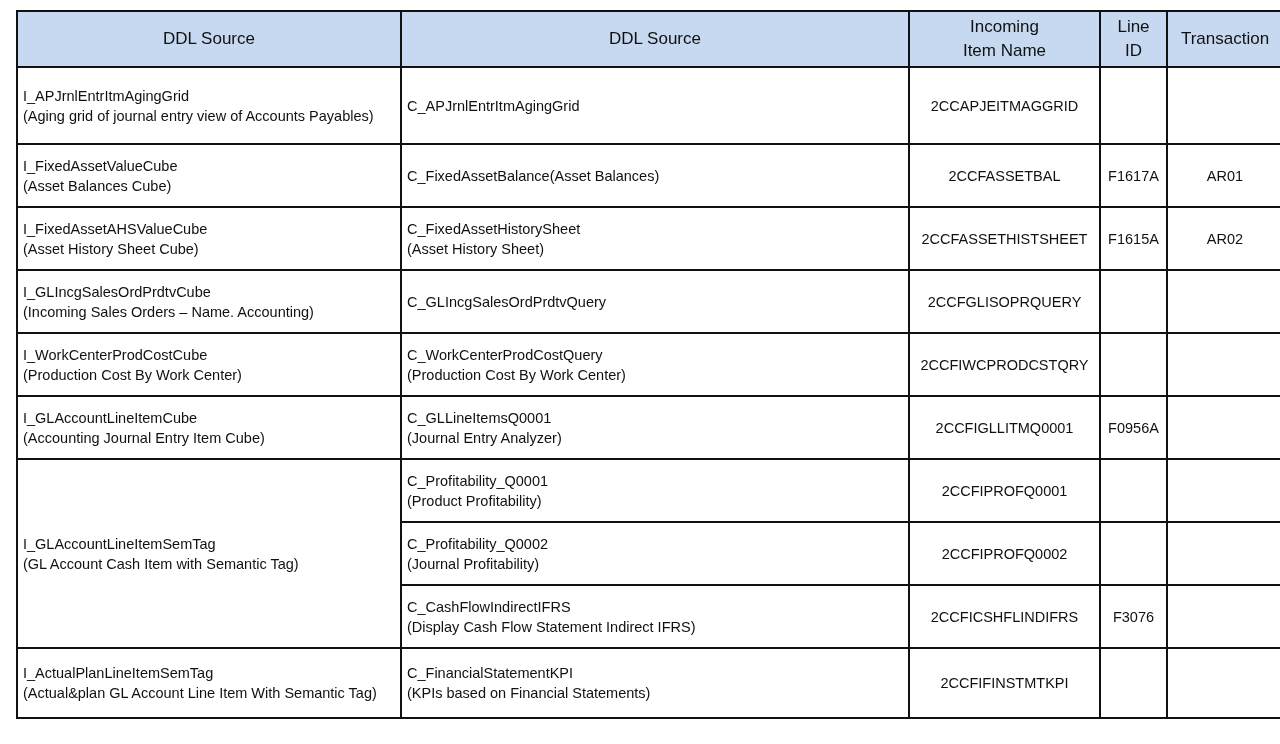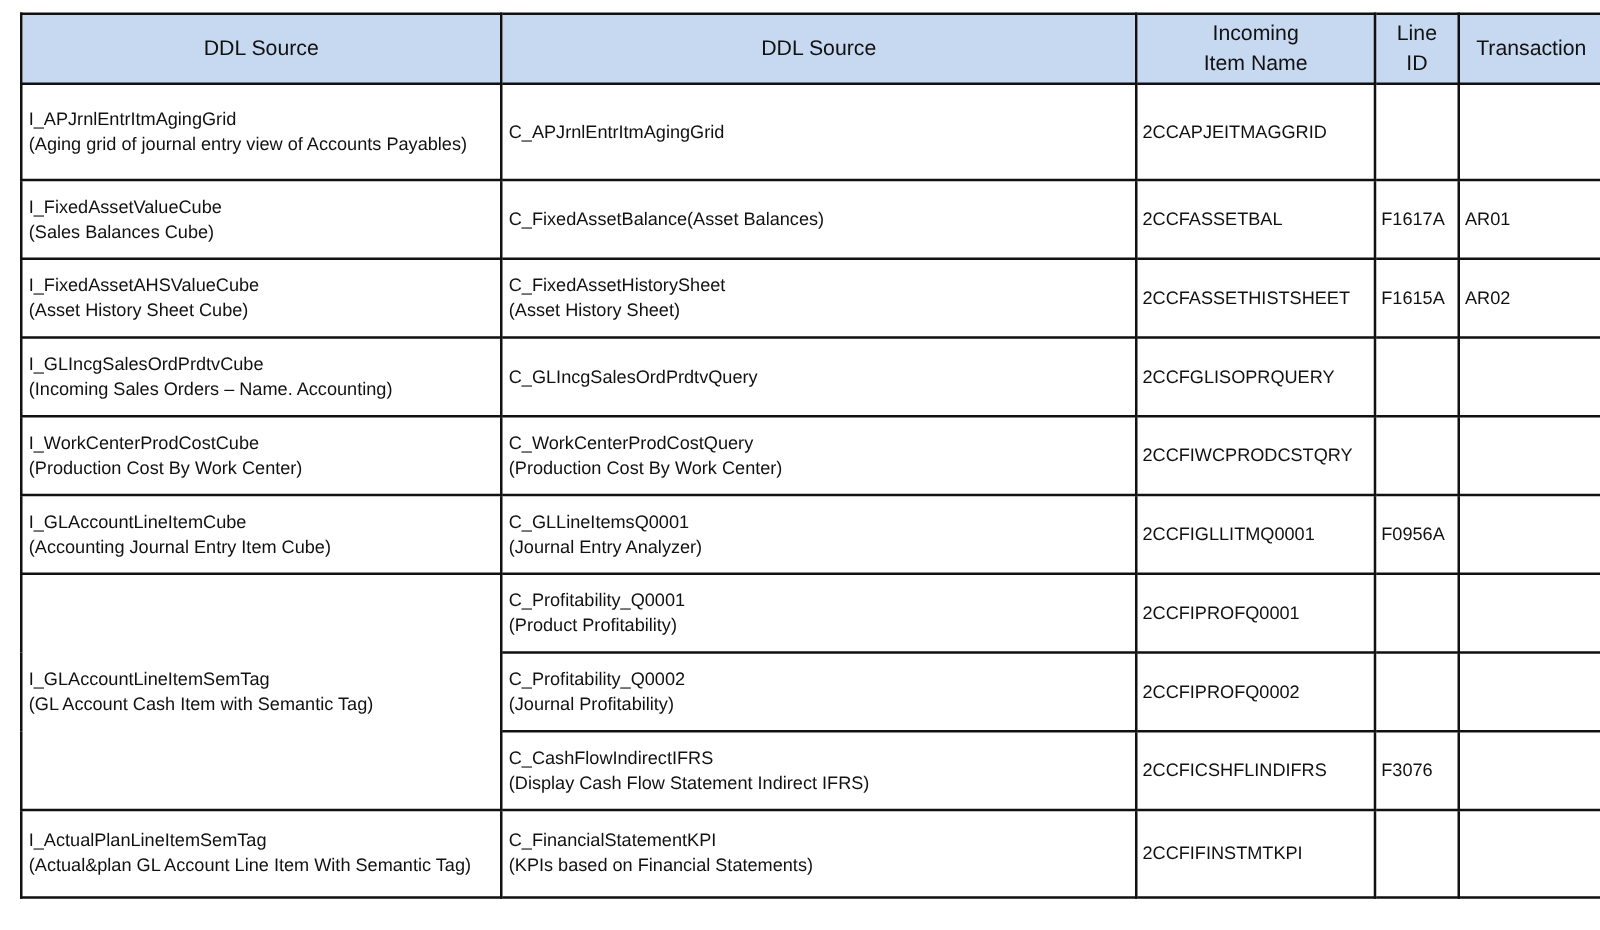--- a/index.html
+++ b/index.html
@@ -36,21 +36,21 @@
     th {
       background: #c6d9f1;
       font-weight: normal;
       font-size: 17px;
       line-height: 24px;
       text-align: center;
       height: 54px;
       padding: 0 2px;
     }
     td.left { text-align: left; padding-left: 5px; }
-    td.center { }
+    td.center { text-align: center; }
     tr.r1 td { height: 75px; }
     tr.rn td { height: 61px; }
     tr.rlast td { height: 68px; }
     .line { display: block; white-space: nowrap; }
   </style>
 </head>
 <body>
 
 <div class="wrap">
   <table>
@@ -93,21 +93,21 @@
           <span class="line">C_APJrnlEntrItmAgingGrid</span>
         </td>
         <td class="center">2CCAPJEITMAGGRID</td>
         <td class="center"></td>
         <td class="center"></td>
       </tr>
 
       <tr class="rn">
         <td class="left">
           <span class="line">I_FixedAssetValueCube</span>
-          <span class="line">(Sales Balances Cube)</span>
+          <span class="line">(Asset Balances Cube)</span>
         </td>
         <td class="left">
           <span class="line">C_FixedAssetBalance(Asset Balances)</span>
         </td>
         <td class="center">2CCFASSETBAL</td>
         <td class="center">F1617A</td>
         <td class="center">AR01</td>
       </tr>
 
       <tr class="rn">

